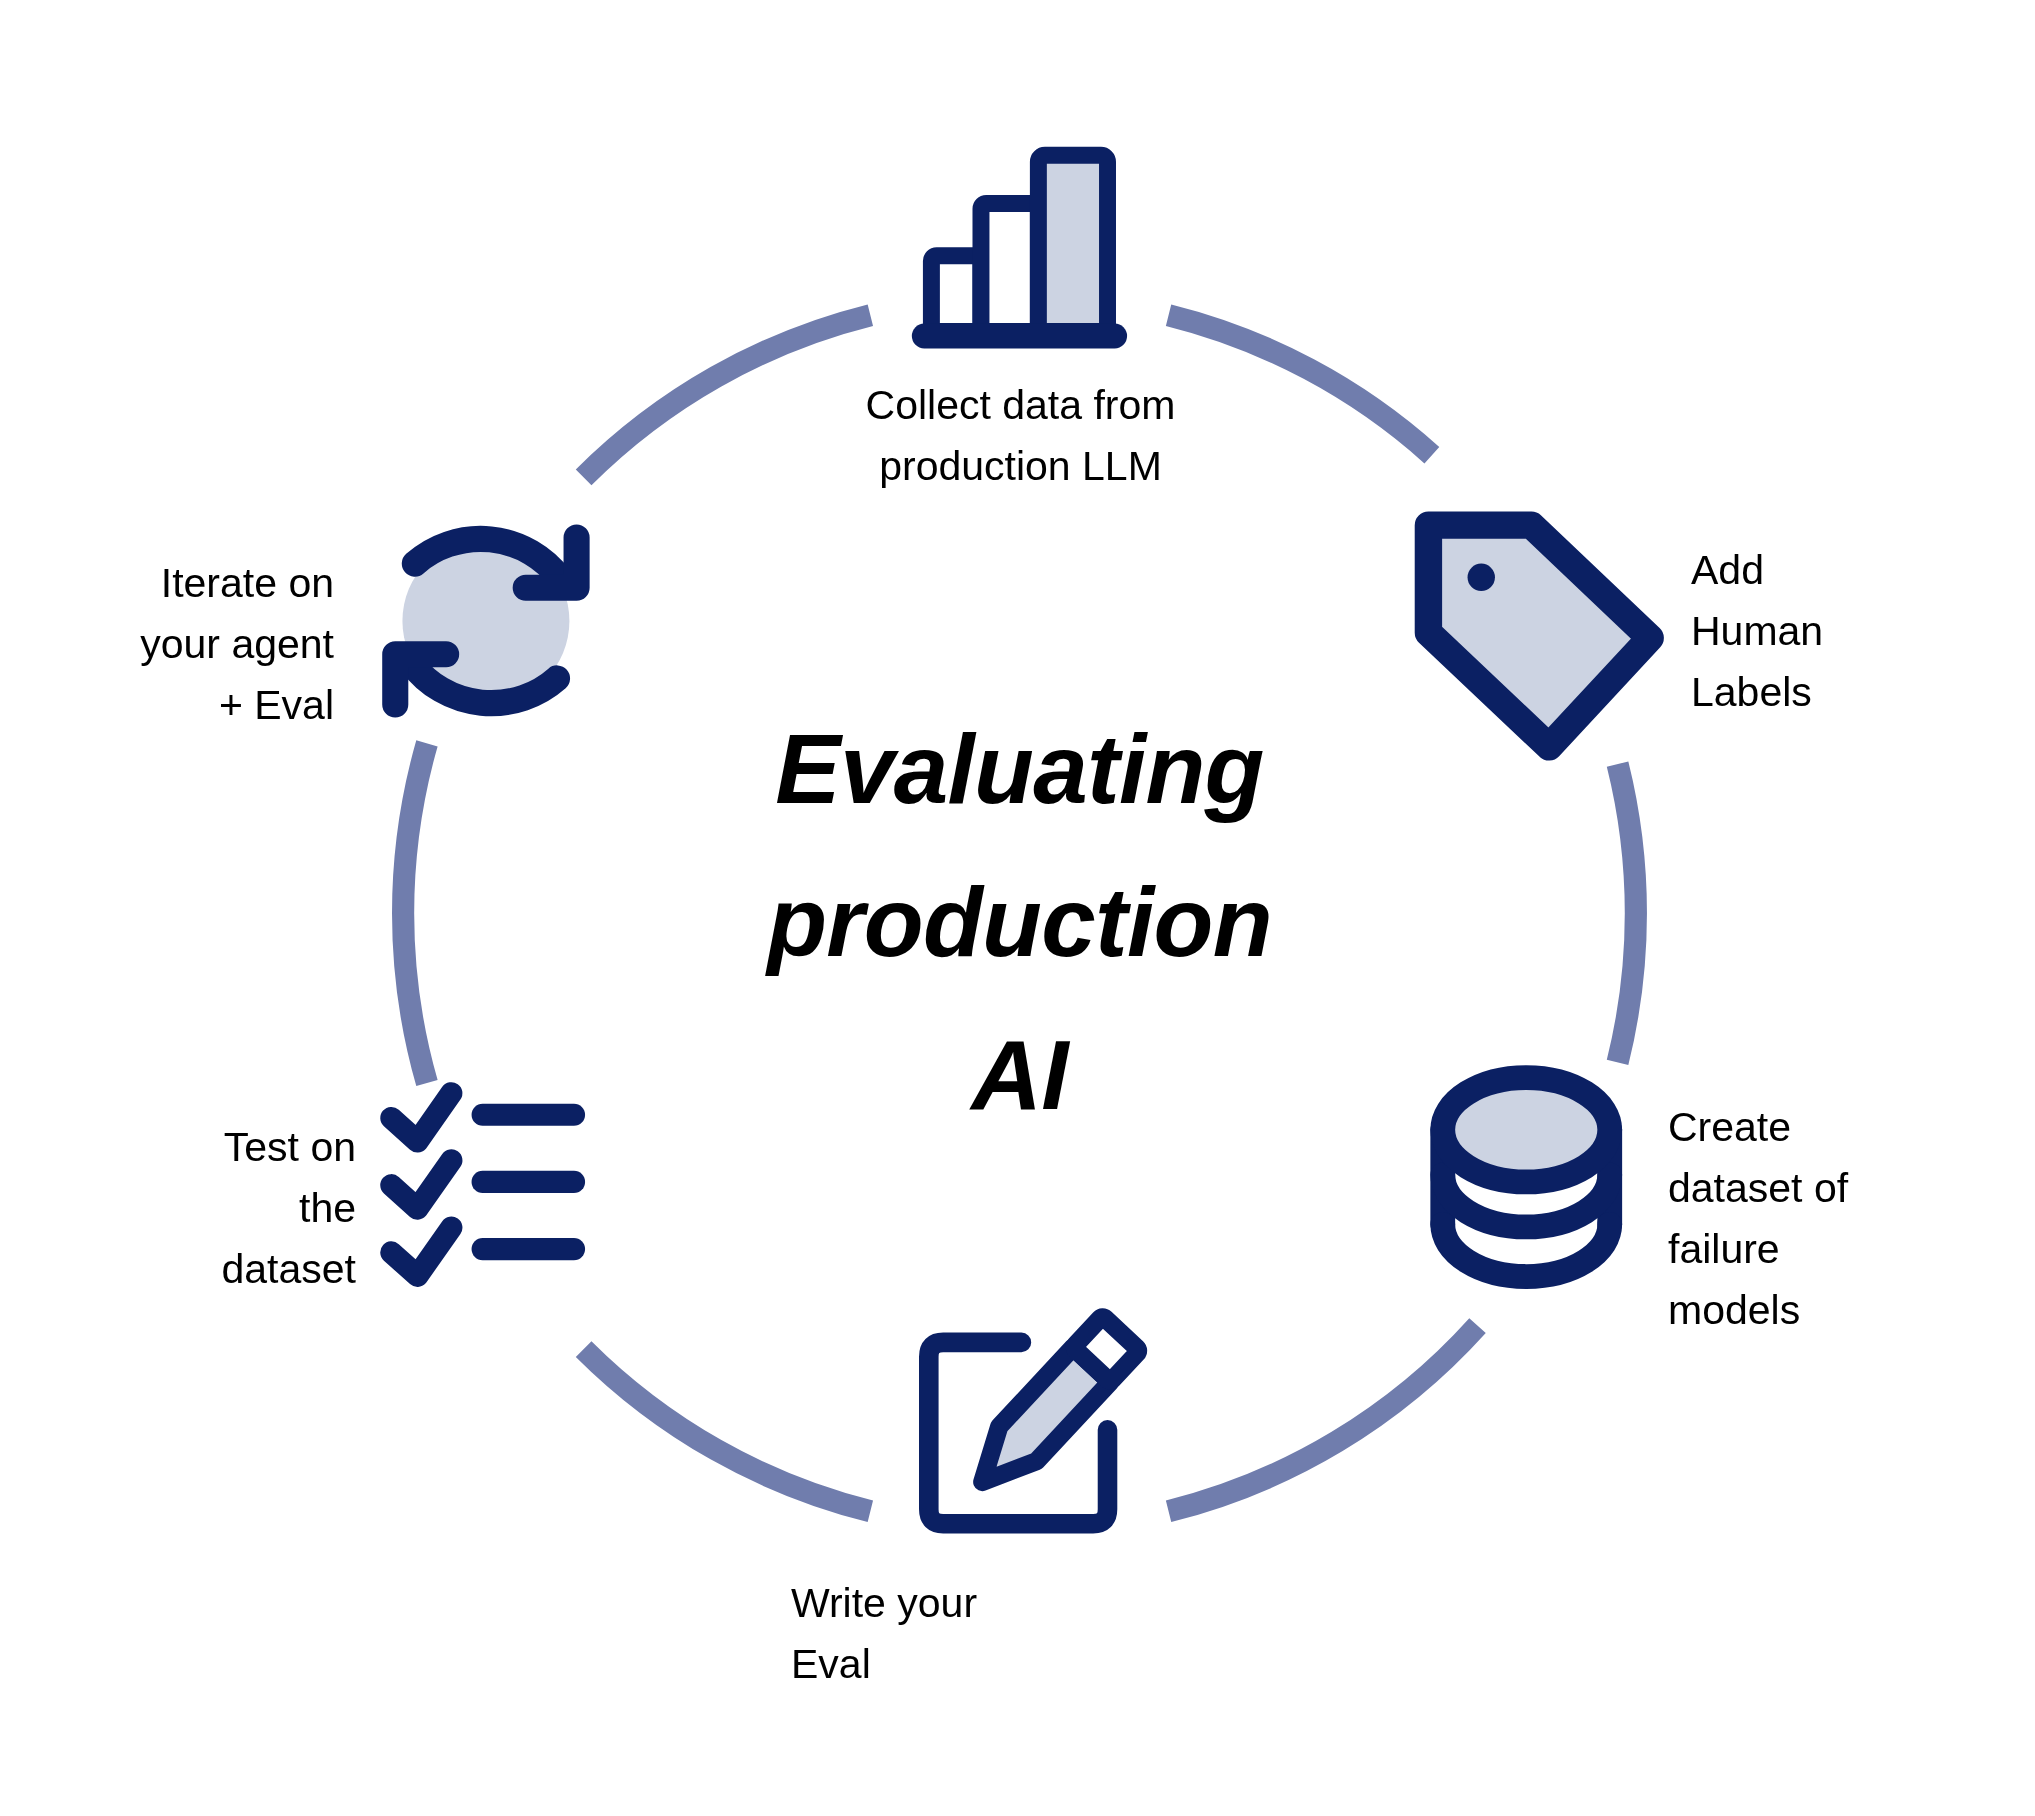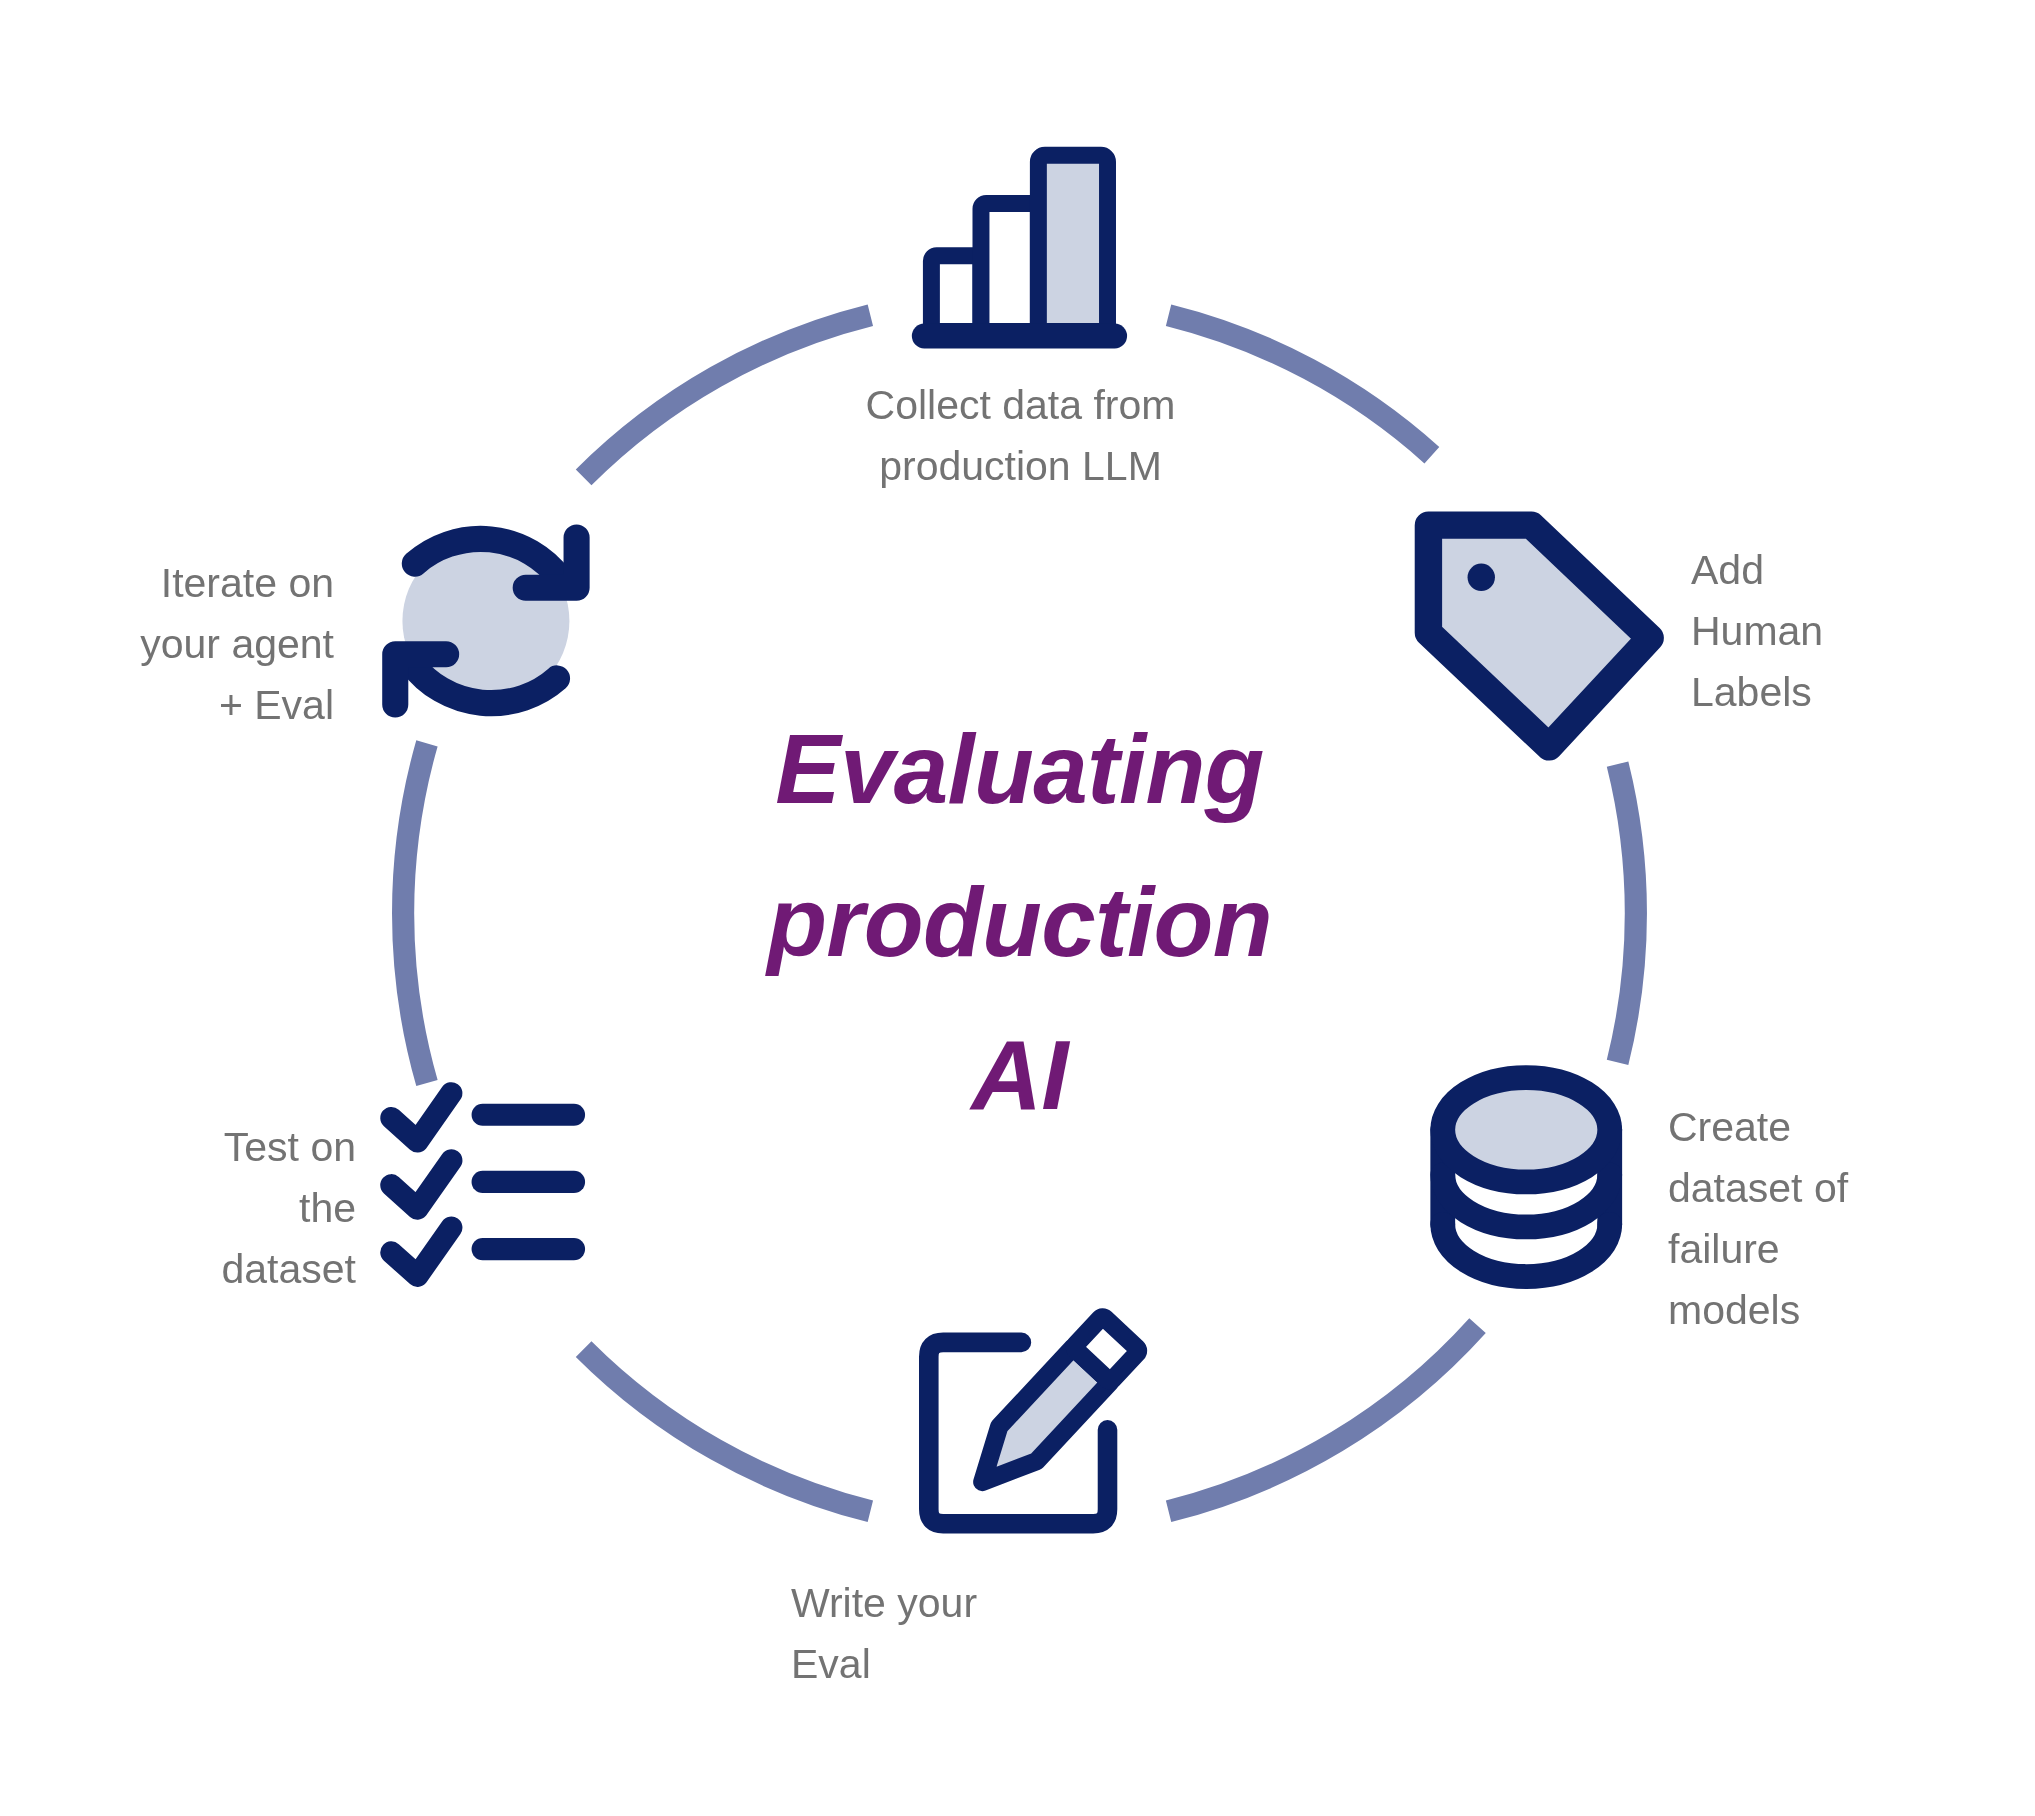--- a/index.html
+++ b/index.html
@@ -7,37 +7,37 @@
     position:relative;
     width:2035px;height:1816px;
     background:#ffffff;
     font-family:"Liberation Sans", sans-serif;
     overflow:hidden;
   }
   .gfx{position:absolute;left:0;top:0;}
   .label{
     position:absolute;
     white-space:pre-line;
-    color:#737373;
+    color:#000000;
     font-size:41px;
     line-height:61px;
     font-family:"Liberation Sans", sans-serif;
   }
   .label.collect{left:727px;top:375px;width:587px;text-align:center;}
   .label.add{left:1691px;top:540px;width:339px;text-align:left;}
   .label.create{left:1668px;top:1097px;width:352px;text-align:left;}
   .label.write{left:791px;top:1573px;width:457px;}
   .label.test{left:82px;top:1117px;width:274px;text-align:right;}
   .label.iterate{left:60px;top:553px;width:274px;text-align:right;}
   .title{
     position:absolute;
     left:623px;top:693px;width:793px;
     text-align:center;
     white-space:pre-line;
-    color:#701a75;
+    color:#000000;
     font-size:98px;
     line-height:153px;
     font-weight:bold;
     font-style:italic;
     letter-spacing:-0.7px;
     font-family:"Liberation Sans", sans-serif;
   }
   .ring{stroke:#707dad;stroke-width:34;fill:none;}
   .nv{stroke:#0b2063;}
 </style>

